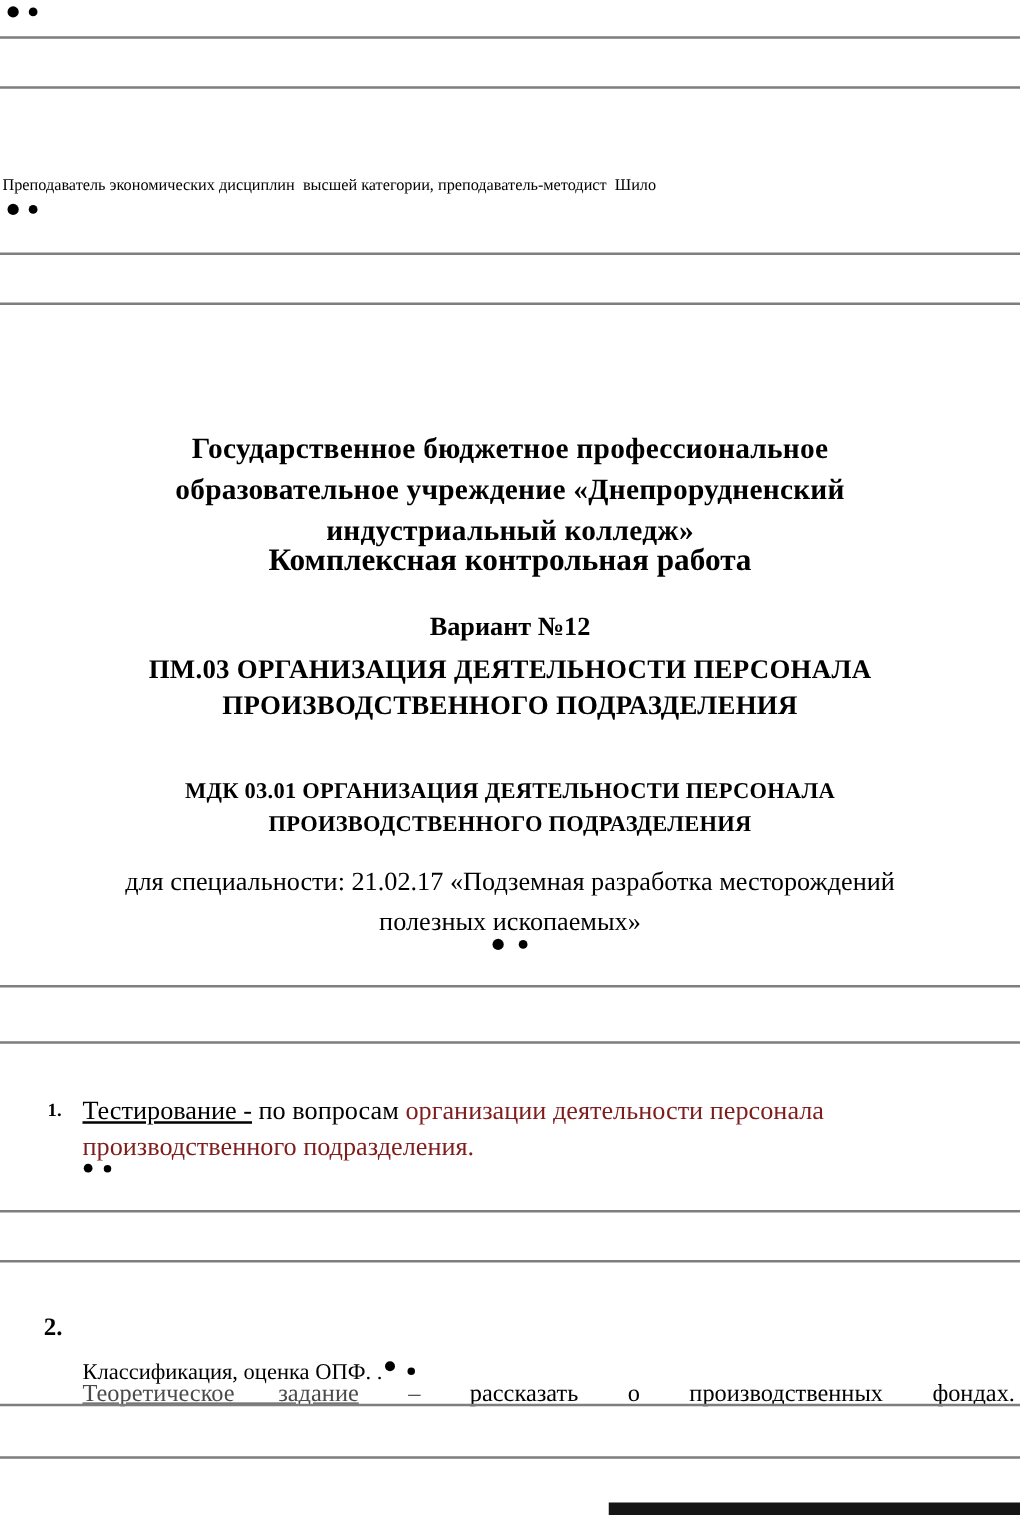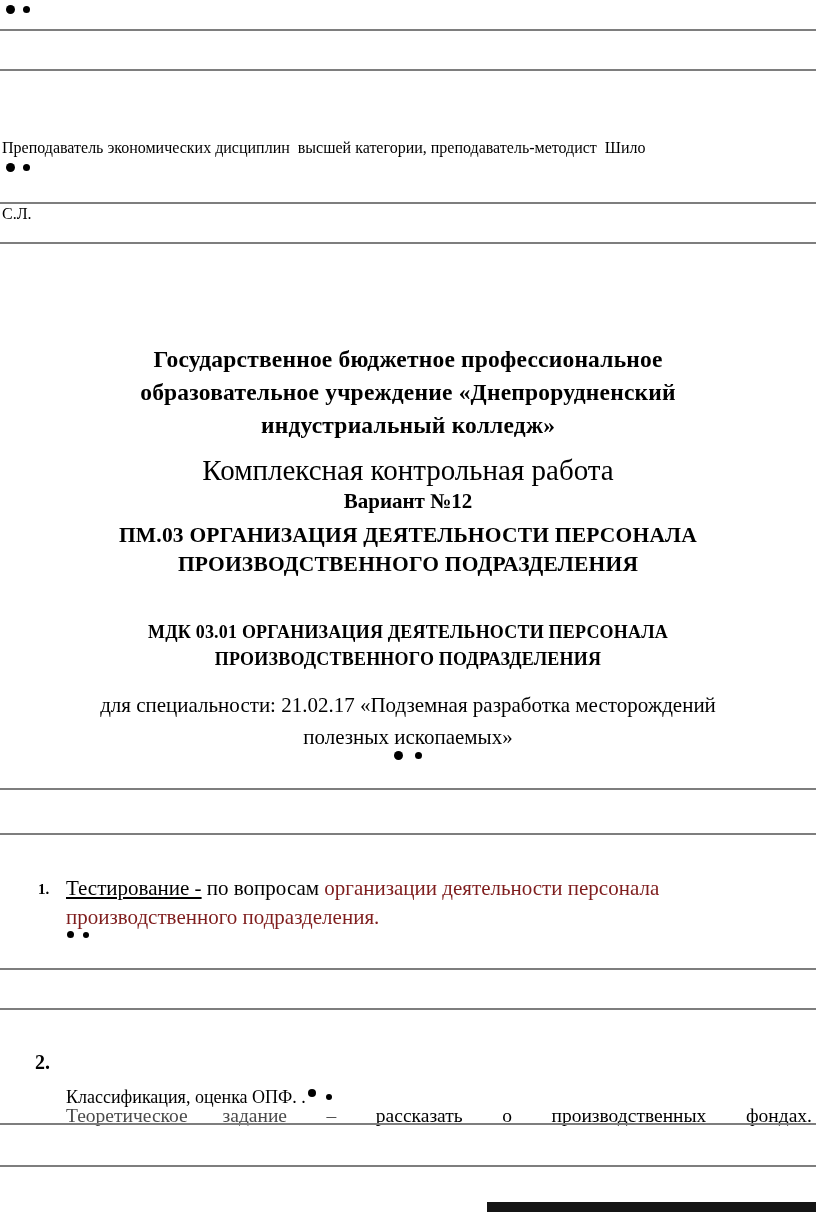--- a/index.html
+++ b/index.html
@@ -6,26 +6,26 @@
   body{
     width:816px;height:1212px;background:#ffffff;position:relative;
     font-family:"Liberation Serif","DejaVu Serif",serif;color:#000;
     overflow:hidden;
   }
   .abs{position:absolute;}
   .hline{position:absolute;left:0;width:816px;height:2px;background:#7e7e7e;}
   .dot{display:inline-block;border-radius:50%;background:#000;}
   .dot-pair{position:absolute;display:flex;align-items:center;}
   .teacher{
-    left:2px;top:93px;width:800px;font-size:16px;line-height:22px;
+    left:2px;top:93px;width:800px;font-size:13px;line-height:22px;
     white-space:pre-wrap;
   }
   .center-col{left:0;width:816px;text-align:center;}
   .inst{top:343px;font-size:23.5px;font-weight:bold;line-height:33px;letter-spacing:0.2px;}
-  .worktype{top:455px;font-size:29px;font-weight:normal;line-height:30px;}
+  .worktype{top:434px;font-size:25px;font-weight:bold;line-height:30px;}
   .variant{top:489px;font-size:21px;font-weight:bold;line-height:24px;}
   .pm{top:521px;font-size:21.5px;font-weight:bold;line-height:29px;letter-spacing:0.2px;}
   .mdk{top:619px;font-size:18px;font-weight:bold;line-height:27px;letter-spacing:0.2px;}
   .spec{top:689px;font-size:21px;line-height:32px;}
   .item1-num{left:38px;top:881px;font-size:15px;font-weight:bold;}
   .item1-text{left:66px;top:874px;width:700px;font-size:21px;line-height:28.5px;}
   .item1-text .u{text-decoration:underline;}
   .gray{color:#7f1d1d;}
   .item2-num{left:35px;top:1051px;font-size:20px;font-weight:bold;}
   .item2-line1{
@@ -47,21 +47,20 @@
 <div class="dot-pair" style="left:6px;top:5px;">
   <span class="dot" style="width:9px;height:9px;margin-right:8px;"></span>
   <span class="dot" style="width:7px;height:7px;"></span>
 </div>
 
 <div class="hline" style="top:29px;"></div>
 <div class="hline" style="top:69px;"></div>
 
 <div class="abs teacher">
   <div>Преподаватель экономических дисциплин  высшей категории, преподаватель-методист  Шило</div>
-  <div>С.Л.</div>
 </div>
 
 <div class="dot-pair" style="left:6px;top:163px;">
   <span class="dot" style="width:9px;height:9px;margin-right:8px;"></span>
   <span class="dot" style="width:7px;height:7px;"></span>
 </div>
 
 <div class="hline" style="top:202px;"></div>
 <div class="hline" style="top:242px;"></div>
 

